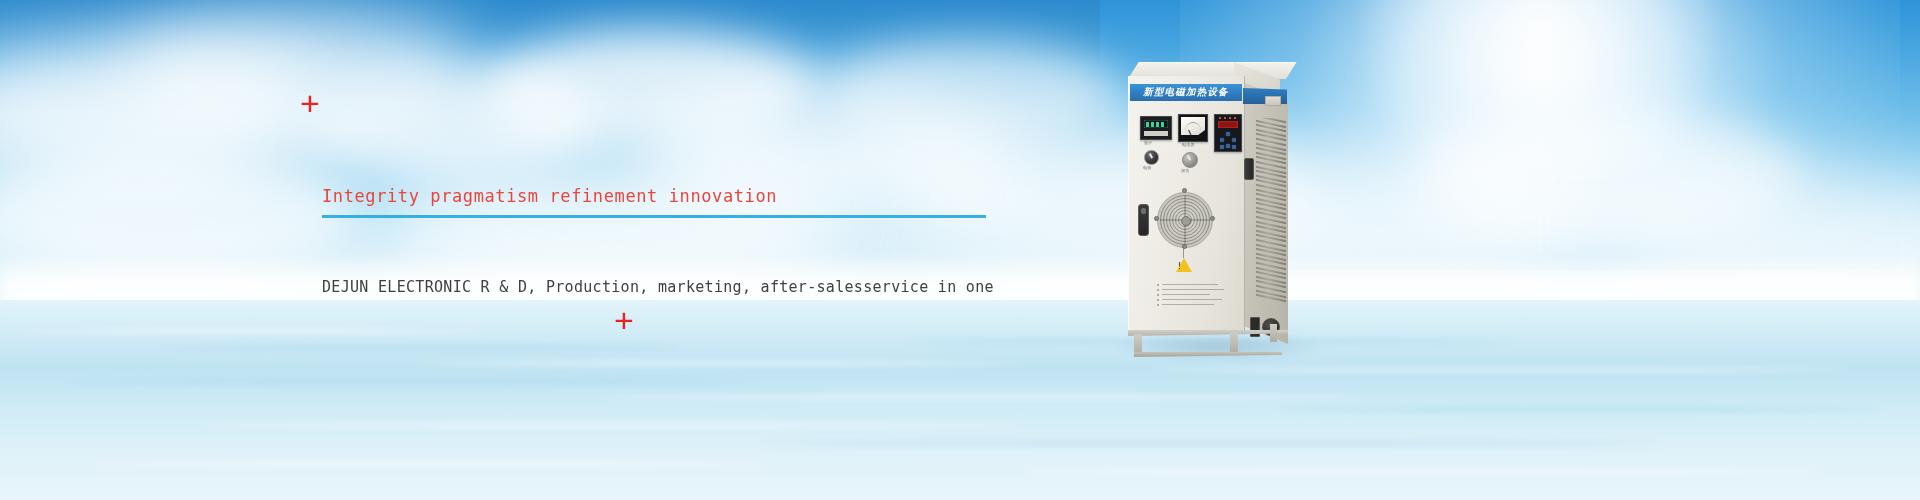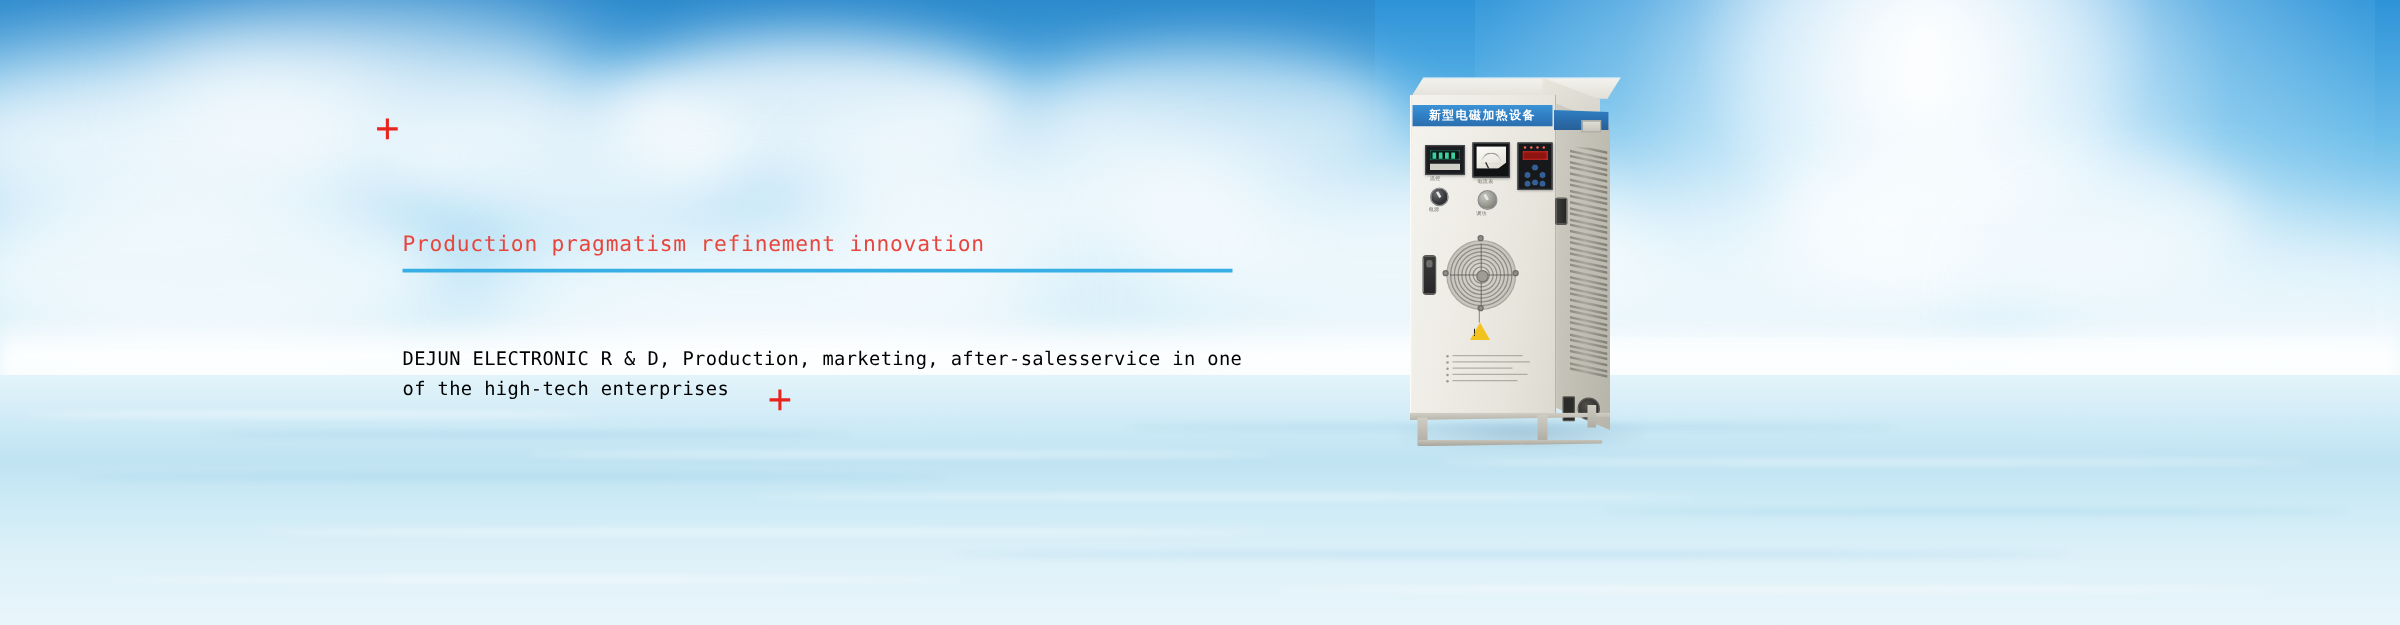--- a/index.html
+++ b/index.html
@@ -119,21 +119,21 @@
   }
   .desc-cn{
     position:absolute;left:322px;top:234px;
     font-family:"DejaVu Serif","Liberation Serif",serif;
     font-size:26px;font-weight:400;color:#2457c5;
     letter-spacing:1px;white-space:nowrap;line-height:1.35;
   }
   .desc-en{
     position:absolute;left:322px;top:275px;
     font-family:"DejaVu Sans Mono","Liberation Mono",monospace;
-    font-size:15px;color:#000000;letter-spacing:.3px;
+    font-size:15px;color:#404040;letter-spacing:.3px;
     line-height:24px;white-space:nowrap;
   }
   .desc-en div{white-space:nowrap;}
 
   
   .machine{position:absolute;left:1126px;top:62px;width:180px;height:300px;}
 
   .m-shadow{
     position:absolute;left:-6px;top:272px;width:196px;height:26px;
     background:radial-gradient(ellipse at 50% 50%,
@@ -164,20 +164,21 @@
     position:absolute;left:117px;top:20px;width:45px;height:262px;
     background:linear-gradient(95deg,#cfcdc3 0%,#c3c1b6 45%,#b7b5aa 100%);
     clip-path:polygon(0 0,100% 7%,100% 100%,0 93%);
   }
   
   .m-label{
     position:absolute;left:4px;top:22px;width:112px;height:17px;
     background:linear-gradient(180deg,#3b93d6 0%,#2f7dc2 55%,#2a6fae 100%);
     display:flex;align-items:center;justify-content:center;
     overflow:hidden;
+    font-style:italic;
   }
   .m-label span{
     font-family:"DejaVu Sans","Liberation Sans",sans-serif;
     font-size:9.5px;color:#ffffff;letter-spacing:1.2px;
     white-space:nowrap;font-weight:700;
   }
   .m-label-side{
     position:absolute;left:117px;top:26px;width:44px;height:16px;
     background:linear-gradient(180deg,#2f7ec2 0%,#275f98 100%);
     clip-path:polygon(0 0,100% 10%,100% 100%,0 100%);
@@ -393,28 +394,27 @@
   <div class="wave dk" style="left:760px;top:442px;width:900px;"></div>
   <div class="wave" style="left:80px;top:462px;width:700px;"></div>
   <div class="wave" style="left:1020px;top:470px;width:800px;"></div>
 
   <div class="text-block">
 
     <div class="plus plus-1">+</div>
     <div class="plus plus-2">+</div>
 
 
-    <div class="tagline-en">Production  pragmatism  refinement  innovation</div>
+    <div class="tagline-en">Integrity  pragmatism  refinement  innovation</div>
 
     <div class="divider"></div>
 
 
     <div class="desc-en">
       <div>DEJUN ELECTRONIC R &amp; D, Production, marketing, after-salesservice in one</div>
-      <div>of the high-tech enterprises</div>
     </div>
   </div>
 
   <div class="machine">
     <div class="m-shadow"></div>
 
     <div class="m-top"></div>
     <div class="m-top2"></div>
 
     <div class="m-side"></div>

